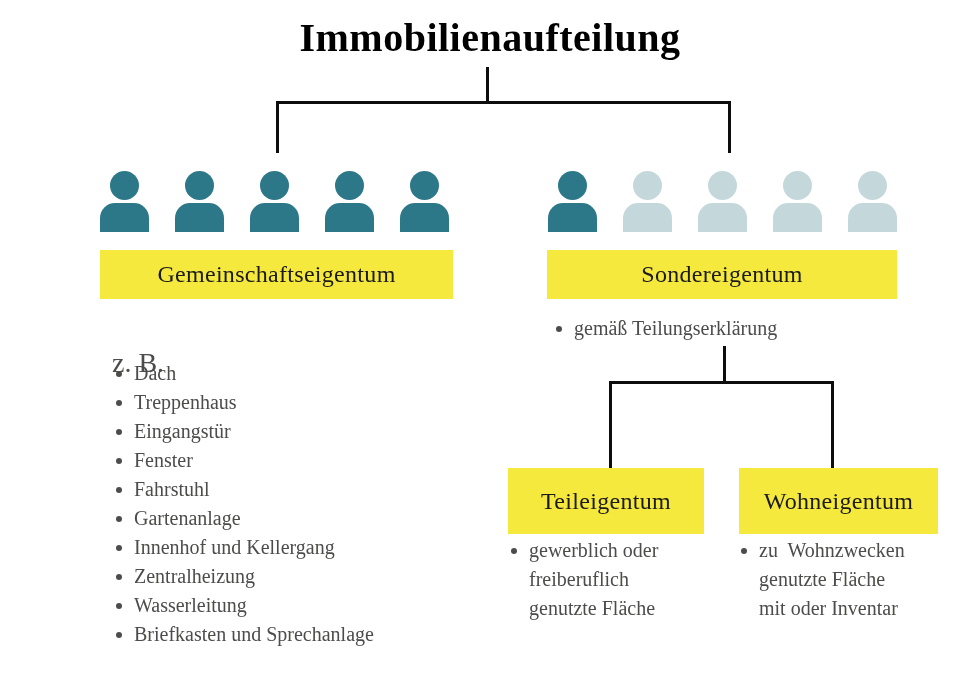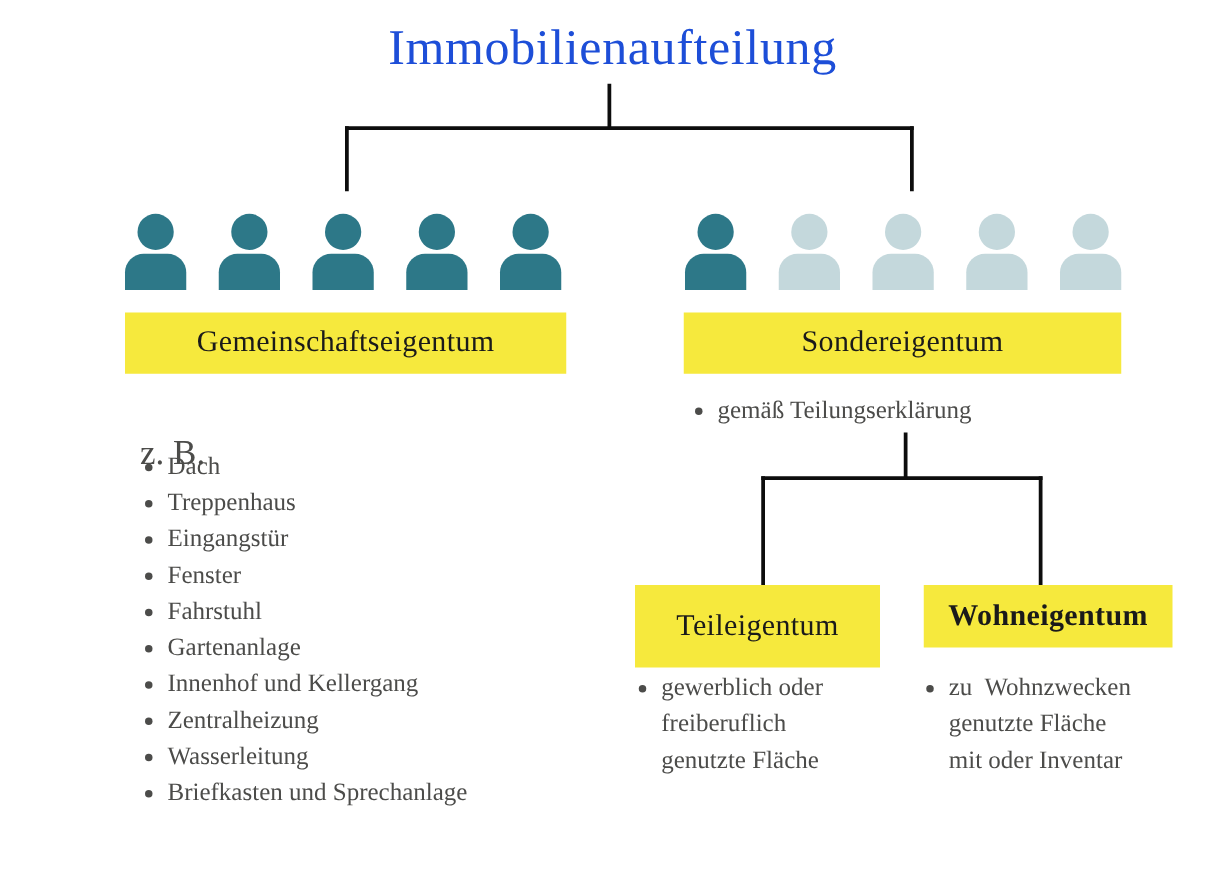--- a/index.html
+++ b/index.html
@@ -4,21 +4,21 @@
 <style>
   * { margin:0; padding:0; box-sizing:border-box; }
   html,body { background:#ffffff; }
   .canvas {
     position:relative; width:980px; height:700px; background:#ffffff;
     font-family:"Liberation Serif","DejaVu Serif",serif; overflow:hidden;
     color:#4c4c4a;
   }
   .page-title {
     position:absolute; top:14px; left:0; width:100%;
-    text-align:center; font-size:40px; font-weight:400; color:#1d4ed8;
+    text-align:center; font-size:40px; font-weight:700; color:#000000;
     letter-spacing:0.5px;
   }
   .line { position:absolute; background:#0d0d0d; }
   
   .people-row { position:absolute; top:171px; display:flex; gap:26px; }
   .person { width:49px; height:61px; display:flex; flex-direction:column; align-items:center; }
   .person .head { width:29px; height:29px; border-radius:50%; }
   .person .body { width:49px; height:29px; border-radius:15px 15px 0 0; margin-top:3px; }
   .person.dark .head, .person.dark .body { background:var(--teal); }
   .person.light .head, .person.light .body { background:var(--teal-light); }
@@ -148,21 +148,21 @@
     <span class="dot"></span>
     <span class="note-text">gemäß Teilungserklärung</span>
   </div>
 
   <div class="line" style="left:723px; top:346px; width:3px; height:38px;"></div>
   <div class="line" style="left:609px; top:381px; width:225px; height:3px;"></div>
   <div class="line" style="left:609px; top:381px; width:3px; height:87px;"></div>
   <div class="line" style="left:831px; top:381px; width:3px; height:87px;"></div>
 
   <div class="label-box" style="left:508px; top:468px; width:196px; height:66px;">Teileigentum</div>
-  <div class="label-box" style="left:739px; top:468px; width:199px; height:50px;font-weight:bold;">Wohneigentum</div>
+  <div class="label-box" style="left:739px; top:468px; width:199px; height:66px;">Wohneigentum</div>
 
   <div class="bullet-row" style="left:511px; top:536px;">
     <span class="dot"></span>
     <div class="lines">
         <div>gewerblich oder</div>
         <div>freiberuflich</div>
         <div>genutzte Fläche</div>
       </div>
   </div>
   <div class="bullet-row" style="left:741px; top:536px;">

